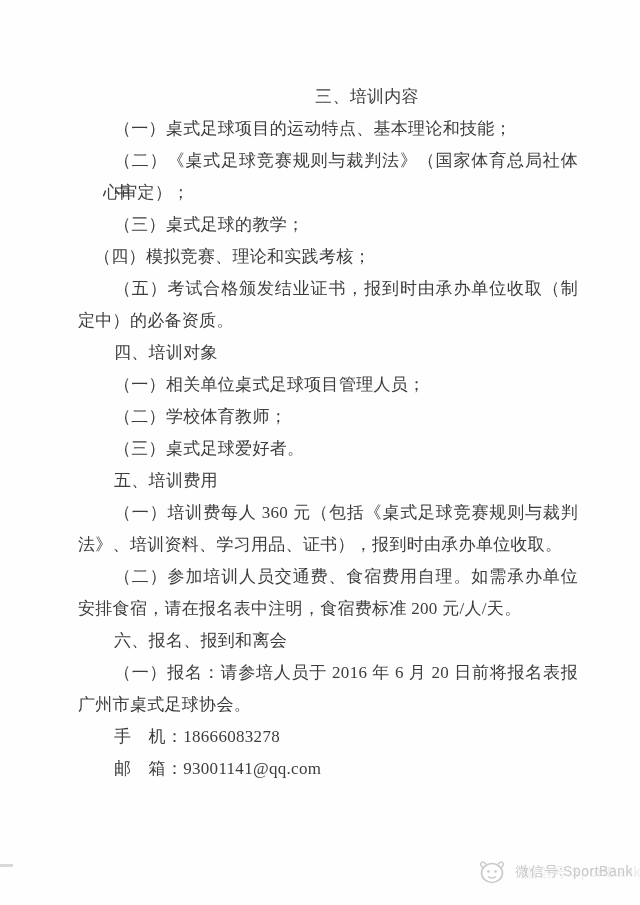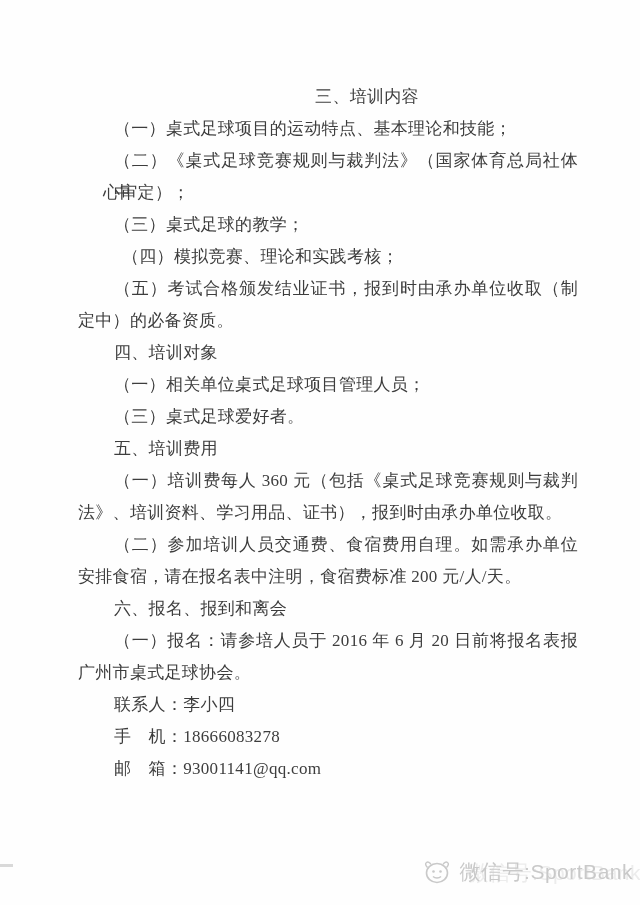--- a/index.html
+++ b/index.html
@@ -38,21 +38,21 @@
   }
   .watermark {
     position: absolute;
     top: 858px;
     right: 7px;
     display: flex;
     align-items: center;
     gap: 9px;
     color: #c9c9c9;
     font-family: "Liberation Sans", sans-serif;
-    font-size: 21px;
+    font-size: 14px;
     letter-spacing: 0.5px;
     text-shadow: 8px 1px 0 #ececec;
   }
   .wm-icon { display: inline-flex; }
   .wm-icon svg { display: block; }
   .edge-artifact {
     position: absolute;
     left: 0;
     top: 864px;
     width: 13px;
@@ -65,35 +65,35 @@
 <body>
 
 <div class="page">
 
   <div class="doc-body">
       <div class="line" style="margin-left: 36px; text-align: center;">三、培训内容</div>
       <div class="line" style="margin-left: 36px;">（一）桌式足球项目的运动特点、基本理论和技能；</div>
       <div class="line stretch" style="margin-left: 36px; width: 464px;">（二）《桌式足球竞赛规则与裁判法》（国家体育总局社体中</div>
       <div class="line" style="margin-left: 25px;">心审定）；</div>
       <div class="line" style="margin-left: 36px;">（三）桌式足球的教学；</div>
-      <div class="line" style="margin-left: 44px;">（四）模拟竞赛、理论和实践考核；</div>
+      <div class="line" style="margin-left: 16px;">（四）模拟竞赛、理论和实践考核；</div>
       <div class="line stretch" style="margin-left: 36px; width: 464px;">（五）考试合格颁发结业证书，报到时由承办单位收取（制</div>
       <div class="line" style="margin-left: 0px;">定中）的必备资质。</div>
       <div class="line" style="margin-left: 36px;">四、培训对象</div>
       <div class="line" style="margin-left: 36px; font-family: Liberation Serif, serif;">（一）相关单位桌式足球项目管理人员；</div>
+      <div class="line" style="margin-left: 36px;">（二）学校体育教师；</div>
       <div class="line" style="margin-left: 36px;">（三）桌式足球爱好者。</div>
       <div class="line" style="margin-left: 36px;">五、培训费用</div>
       <div class="line stretch" style="margin-left: 36px; width: 464px;">（一）培训费每人 360 元（包括《桌式足球竞赛规则与裁判</div>
       <div class="line" style="margin-left: 0px;">法》、培训资料、学习用品、证书），报到时由承办单位收取。</div>
       <div class="line stretch" style="margin-left: 36px; width: 464px;">（二）参加培训人员交通费、食宿费用自理。如需承办单位</div>
       <div class="line" style="margin-left: 0px;">安排食宿，请在报名表中注明，食宿费标准 200 元/人/天。</div>
       <div class="line" style="margin-left: 36px;">六、报名、报到和离会</div>
       <div class="line stretch" style="margin-left: 36px; width: 464px;">（一）报名：请参培人员于 2016 年 6 月 20 日前将报名表报</div>
       <div class="line" style="margin-left: 0px;">广州市桌式足球协会。</div>
-      <div class="line" style="margin-left: 36px;">联系人：李小四</div>
       <div class="line" style="margin-left: 36px;">手　机：18666083278</div>
       <div class="line" style="margin-left: 36px;">邮　箱：93001141@qq.com</div>
     </div>
 
   <div class="edge-artifact"></div>
 
   <div class="watermark">
     <span class="wm-icon">
       <svg width="30" height="28" viewBox="0 0 30 28" fill="none" xmlns="http://www.w3.org/2000/svg">
         <ellipse cx="16" cy="15" rx="10.5" ry="9.5" stroke="#c9c9c9" stroke-width="1.6"></ellipse>

